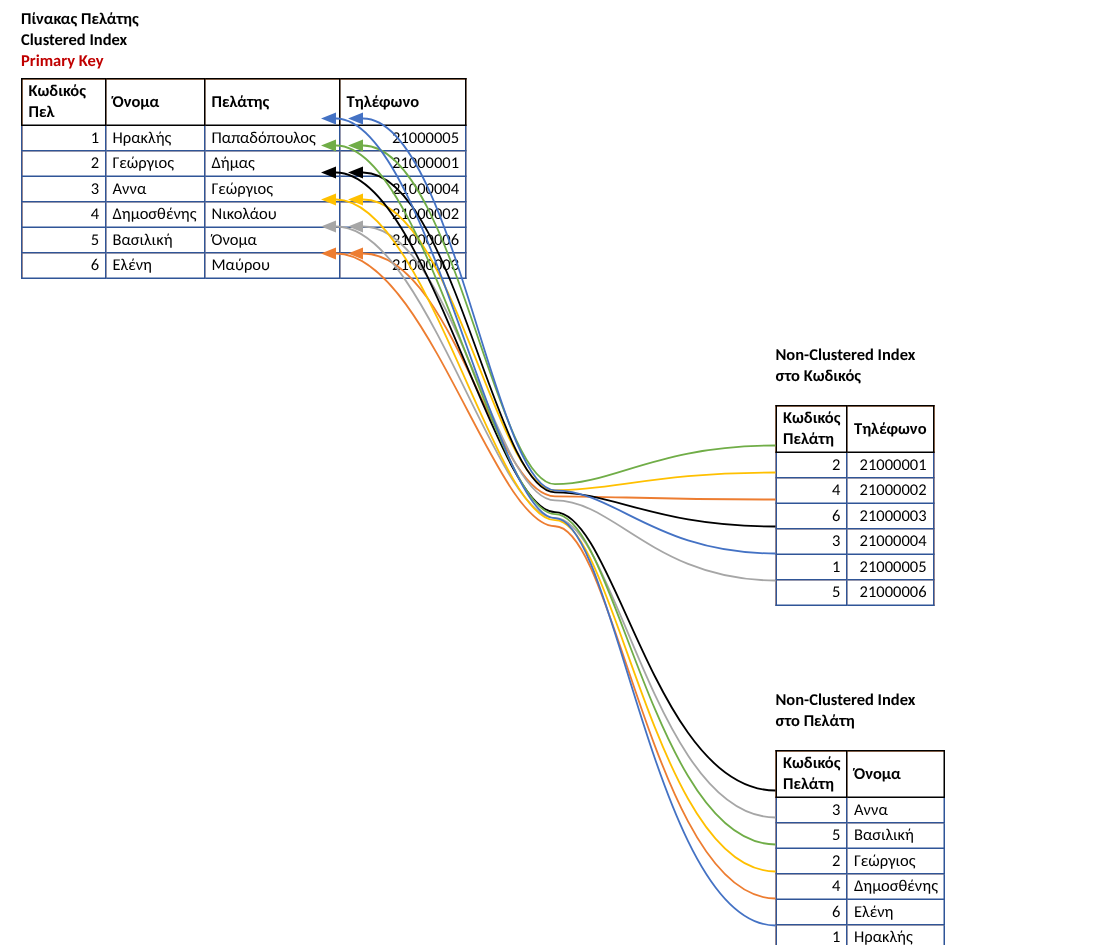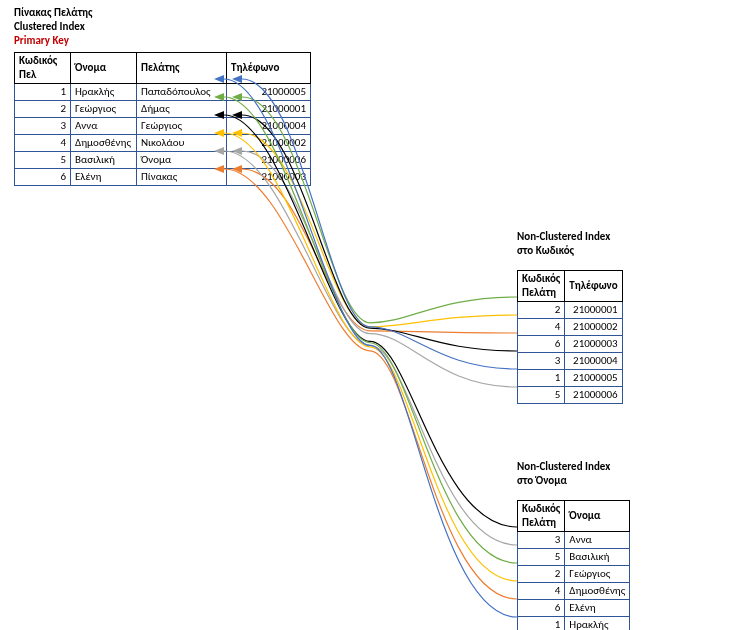--- a/index.html
+++ b/index.html
@@ -113,21 +113,21 @@
         </tr>
         <tr>
           <td class="num">5</td>
           <td>Βασιλική</td>
           <td>Όνομα</td>
           <td class="num">21000006</td>
         </tr>
         <tr>
           <td class="num">6</td>
           <td>Ελένη</td>
-          <td>Πίνακας</td>
+          <td>Μαύρου</td>
           <td class="num">21000003</td>
         </tr>
       </tbody>
 </table>
 
 <div class="label-block" style="left:517px; top:230px;">
   <div>Non-Clustered Index</div>
   <div>στο Κωδικός</div>
 </div>
 
@@ -165,21 +165,21 @@
         </tr>
         <tr>
           <td class="num">5</td>
           <td class="num">21000006</td>
         </tr>
       </tbody>
 </table>
 
 <div class="label-block" style="left:517px; top:460px;">
   <div>Non-Clustered Index</div>
-  <div>στο Όνομα</div>
+  <div>στο Πελάτη</div>
 </div>
 
 <table class="idx" style="left:517px; top:500px;">
   <colgroup>
         <col class="c1">
         <col class="c2">
       </colgroup>
   <thead>
     <tr>
       <th>Κωδικός Πελάτη</th>

